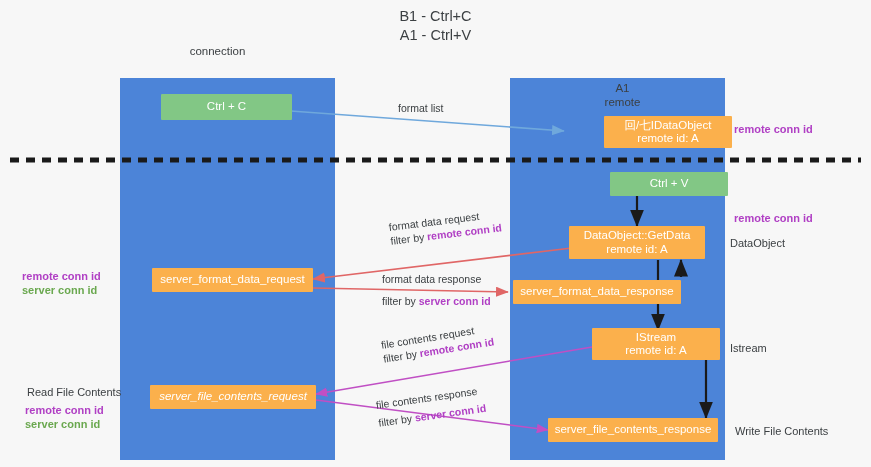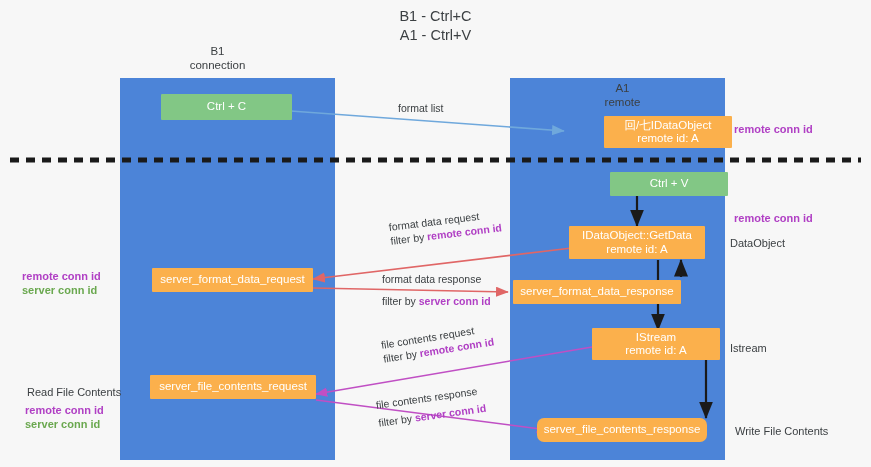--- a/index.html
+++ b/index.html
@@ -57,21 +57,20 @@
 <body>
 
 <div id="stage">
 
   <div id="title">
     <span class="t1">B1 - Ctrl+C</span>
     <span class="t2">A1 - Ctrl+V</span>
   </div>
 
   <div class="lane-head" style="left:140px;top:45px;width:155px;">
-    <div>B1</div>
     <div>connection</div>
   </div>
   <div class="lane-head" style="left:545px;top:45px;width:155px;margin-top:37px;">
     <div>A1</div>
     <div>remote</div>
   </div>
 
   <div class="lane" style="left:120px;top:78px;width:215px;height:382px;"></div>
   <div class="lane" style="left:510px;top:78px;width:215px;height:382px;"></div>
 
@@ -121,42 +120,42 @@
   <div class="node orange" style="left:573px;top:116px;width:128px;height:32px;margin-left:31px;">
     <span>回/七IDataObject</span>
     <span class="l2">remote id: A</span>
   </div>
 
   <div class="node green" style="left:578px;top:172px;width:118px;height:24px;margin-left:32px;">
     <span>Ctrl + V</span>
   </div>
 
   <div class="node orange" style="left:569px;top:226px;width:136px;height:33px;">
-    <span>IDataObject::GetData</span>
+    <span>DataObject::GetData</span>
     <span class="l2">remote id: A</span>
   </div>
 
   <div class="node orange" style="left:152px;top:268px;width:161px;height:24px;">
     <span>server_format_data_request</span>
   </div>
 
   <div class="node orange" style="left:513px;top:280px;width:168px;height:24px;">
     <span>server_format_data_response</span>
   </div>
 
   <div class="node orange" style="left:592px;top:328px;width:128px;height:32px;">
     <span>IStream</span>
     <span class="l2">remote id: A</span>
   </div>
 
-  <div class="node orange" style="left:150px;top:375px;width:166px;height:24px;">
+  <div class="node orange" style="left:150px;top:385px;width:166px;height:24px;font-style:italic;">
     <span>server_file_contents_request</span>
   </div>
 
-  <div class="node orange" style="left:537px;top:418px;width:170px;height:24px;border-radius:7px;">
+  <div class="node orange" style="left:548px;top:418px;width:170px;height:24px;">
     <span>server_file_contents_response</span>
   </div>
 
   <div class="edge-label" style="left:398px;top:101px;">
     <span class="lab-line">format list</span>
   </div>
 
   <div class="edge-label rot" style="left:388px;top:220px;transform:rotate(-7deg);">
     <span class="lab-line">format data request</span>
     <span class="lab-line"><span>filter by </span><span class="purple">remote conn id</span></span>

